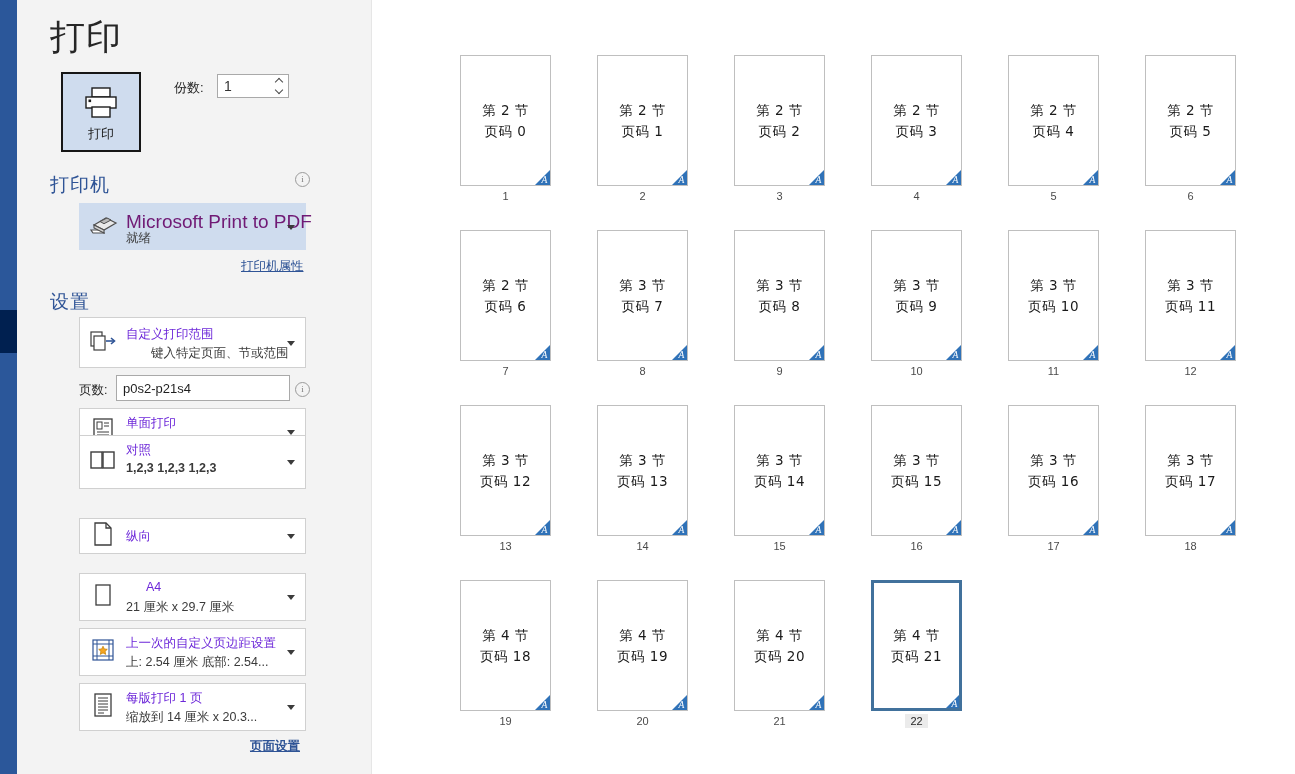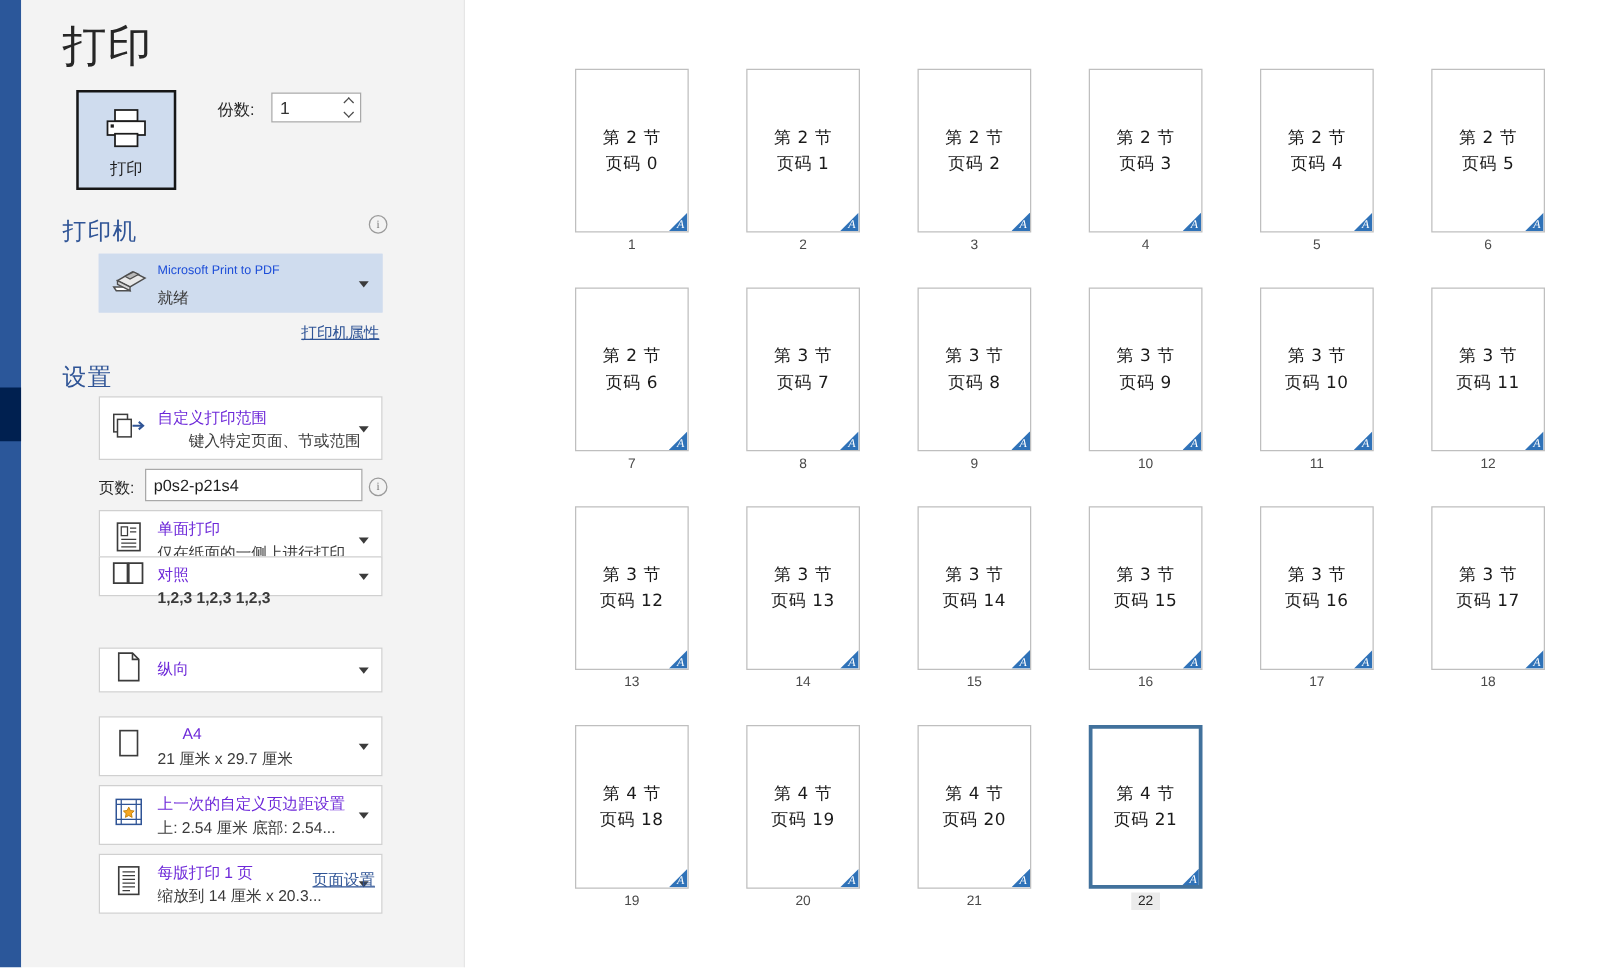--- a/index.html
+++ b/index.html
@@ -160,21 +160,21 @@
 
     <div class="ddrow sel" style="top:203px;height:47px;">
       <span class="ic">
         <svg width="30" height="24" viewBox="0 0 30 24">
           <path d="M6 12 L18 5 L28 10 L16 17 Z" fill="#e9e9e9" stroke="#4f4f4f" stroke-width="1.2"></path>
           <path d="M12 8.5 L19 5 L23 7 L16 10.7 Z" fill="#b9b9b9" stroke="#4f4f4f" stroke-width="1"></path>
           <path d="M3 17 L14 17 L16 20 L5 20 Z" fill="#ffffff" stroke="#4f4f4f" stroke-width="1.2"></path>
           <path d="M6 12 L6 15 L16 20 L16 17 Z" fill="#d4d4d4" stroke="#4f4f4f" stroke-width="1.1"></path>
         </svg>
       </span>
-      <span class="t1" style="top:7px;font-size:10px;color:#1d4ed8;">Microsoft Print to PDF</span>
+      <span class="t1" style="top:7px;font-size:19px;color:#701a75;">Microsoft Print to PDF</span>
       <span class="t2" style="top:26px;">就绪</span>
       <span class="caret"></span>
     </div>
     <div class="link" style="left:224px;top:258px;">打印机属性</div>
 
     <div class="sect-head" style="top:289px;">设置</div>
 
     <div class="ddrow" style="top:317px;height:51px;">
       <span class="ic">
         <svg width="28" height="24" viewBox="0 0 28 24">
@@ -201,21 +201,21 @@
           <rect x="4" y="2" width="18" height="22" fill="#fff" stroke="#3c3c3c" stroke-width="1.3"></rect>
           <rect x="7" y="5" width="5" height="7" fill="none" stroke="#3c3c3c" stroke-width="1"></rect>
           <path d="M14 6 H19 M14 9 H19 M7 15 H19 M7 18 H19 M7 21 H19" stroke="#3c3c3c" stroke-width="1"></path>
         </svg>
       </span>
       <span class="t1" style="top:6px;">单面打印</span>
       <span class="t2" style="top:25px;">仅在纸面的一侧上进行打印</span>
       <span class="caret"></span>
     </div>
 
-    <div class="ddrow" style="top:445px;height:32px;">
+    <div class="ddrow" style="top:435px;height:54px;">
       <span class="ic">
         <svg width="28" height="24" viewBox="0 0 28 24">
           <rect x="2" y="4" width="11" height="16" fill="#fff" stroke="#3c3c3c" stroke-width="1.4"></rect>
           <rect x="14" y="4" width="11" height="16" fill="#fff" stroke="#3c3c3c" stroke-width="1.4"></rect>
         </svg>
       </span>
       <span class="t1" style="top:6px;">对照</span>
       <span class="t2" style="top:25px;font-weight:bold;">1,2,3   1,2,3   1,2,3</span>
       <span class="caret"></span>
     </div>
@@ -260,21 +260,21 @@
         <svg width="24" height="26" viewBox="0 0 24 26">
           <rect x="4" y="2" width="16" height="22" fill="#fff" stroke="#3c3c3c" stroke-width="1.3"></rect>
           <path d="M7 6 H17 M7 9 H17 M7 12 H17 M7 15 H17 M7 18 H17 M7 21 H13" stroke="#3c3c3c" stroke-width="1"></path>
         </svg>
       </span>
       <span class="t1" style="top:6px;">每版打印 1 页</span>
       <span class="t2" style="top:25px;">缩放到 14 厘米 x 20.3...</span>
       <span class="caret"></span>
     </div>
 
-    <div class="link" style="left:233px;top:696px;">页面设置</div>
+    <div class="link" style="left:233px;top:738px;font-weight:bold;">页面设置</div>
   </div>
   <div class="sidebar-edge"></div>
 
   <div class="preview">
     <div id="thumbs">
         <div class="thumb-wrap" style="left: 88px; top: 55px;">
           <div class="thumb">
             <div class="ln">第 2 节</div>
             <div class="ln">页码  0</div>
             <div class="corner">

